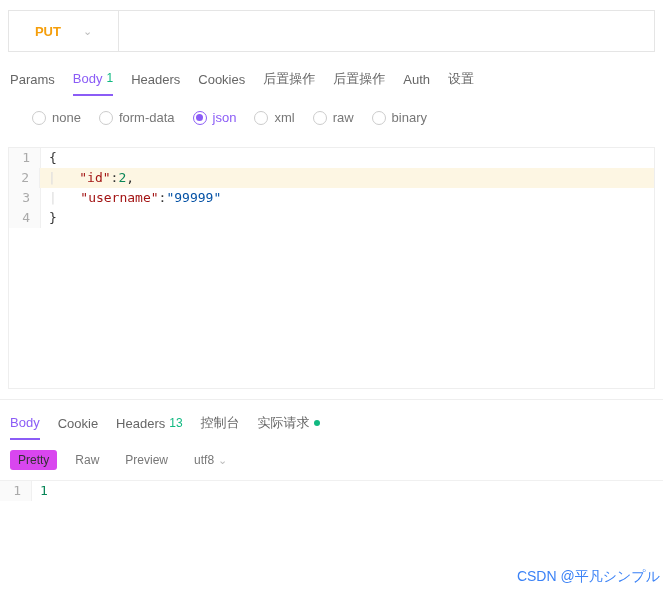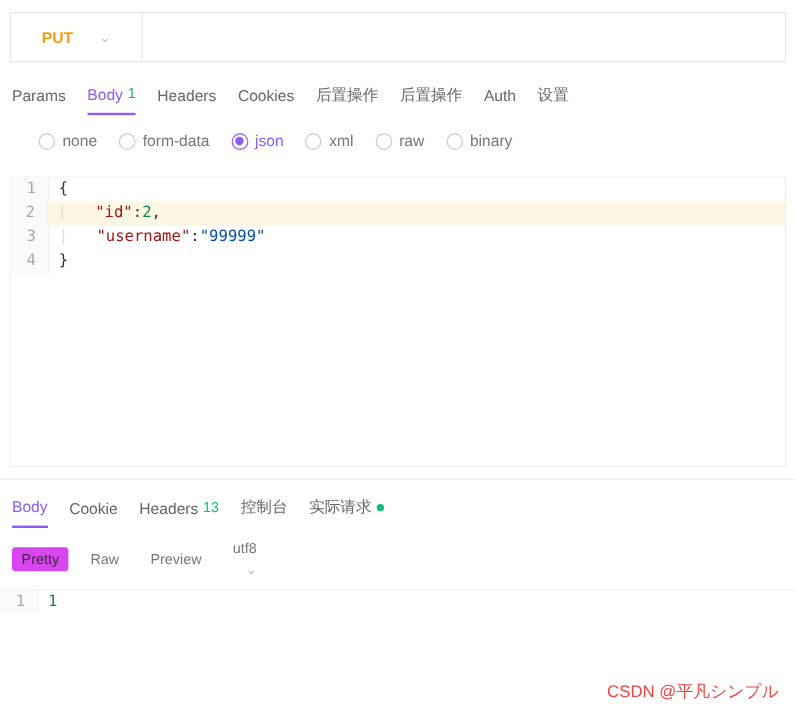--- a/index.html
+++ b/index.html
@@ -30,23 +30,23 @@
 .num { color: #098658; }
 .str { color: #0451a5; }
 .guide { color: #ddd; }
 .resp-tabs { display: flex; gap: 18px; padding: 14px 10px 0 10px; font-size: 13px; color: #666; align-items: center; border-top: 1px solid #eee; margin-top: 10px; }
 .resp-tab { padding-bottom: 8px; cursor: pointer; display: flex; align-items: center; gap: 4px; }
 .resp-tab.active { color: #8b5cf6; border-bottom: 2px solid #8b5cf6; }
 .dot-green { width: 6px; height: 6px; background: #10b981; border-radius: 50%; display: inline-block; }
 .resp-toolbar { display: flex; gap: 10px; padding: 10px 10px; align-items: center; font-size: 12px; color: #777; }
 .pill { padding: 3px 8px; border-radius: 3px; cursor: pointer; }
 .pill.active { background: #d946ef; color: #333; }
-.enc { margin-left: 8px; display: flex; align-items: flex-end; gap: 4px; cursor: pointer; flex-direction: column; }
+.enc { margin-left: 8px; display: flex; align-items: flex-end; gap: 4px; cursor: pointer; }
 .resp-editor { font-family: Consolas, monospace; font-size: 13px; border-top: 1px solid #f0f0f0; }
-.watermark { position: fixed; right: 14px; bottom: 8px; color: #ef4444; font-size: 14px; pointer-events: none; }
+.watermark { position: fixed; right: 3px; bottom: 8px; color: #3b82f6; font-size: 14px; pointer-events: none; }
 </style>
 </head>
 <body>
 
 <div class="top-bar">
   <div class="method-box">
     <span class="method-label">PUT</span>
     <span class="chevron">⌄</span>
   </div>
 </div>

